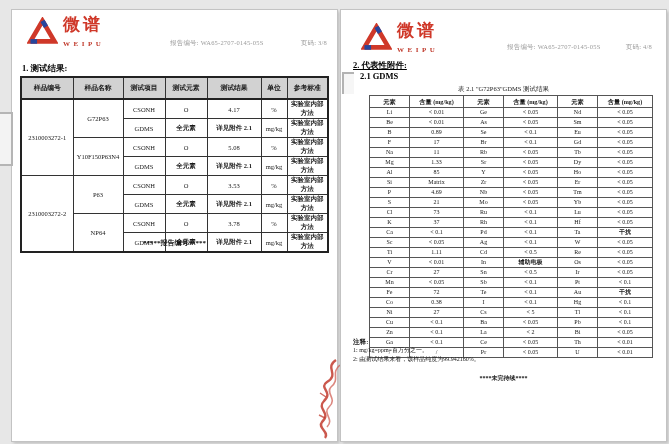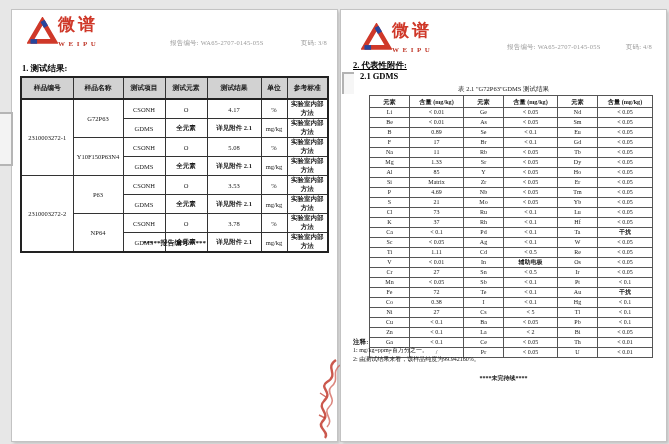--- a/index.html
+++ b/index.html
@@ -10,21 +10,21 @@
     color:#1a1a1a;
   }
   .page{
     position:absolute;top:9px;height:431px;background:#fff;
     border:1px solid #c3c3c3;box-shadow:1.5px 1.5px 3px rgba(0,0,0,.18);
   }
   #pageL{left:11px;width:325px;}
   #pageR{left:340px;width:325px;}
 
   
-  .logo{position:absolute;display:flex;align-items:center;}
+  .logo{position:absolute;display:flex;align-items:center;gap:5px;}
   #pageL .logo{left:15px;top:6px;}
   #pageR .logo{left:20px;top:12px;}
   .logo svg{width:31px;height:31px;display:block;}
   .brand{display:flex;flex-direction:column;line-height:1;}
   .brand-cn{font-size:17px;font-weight:bold;color:#cf3829;letter-spacing:3px;}
   .brand-en{font-size:7px;font-weight:bold;color:#c0392b;letter-spacing:3.5px;margin-top:8px;}
 
   
   .meta{position:absolute;display:flex;justify-content:space-between;
         font-size:6.5px;color:#9b9b9b;letter-spacing:.2px;}

